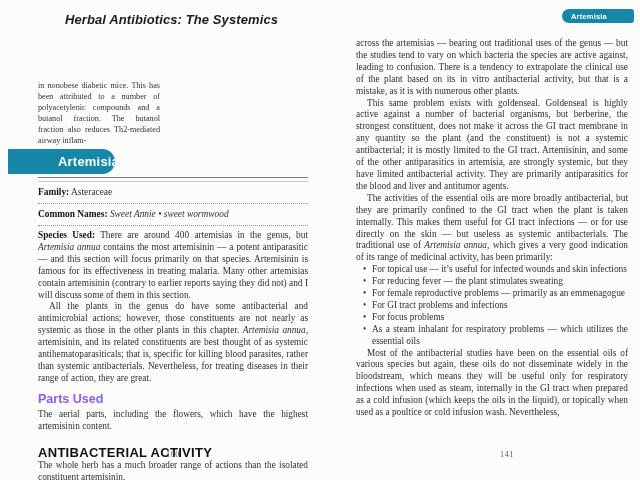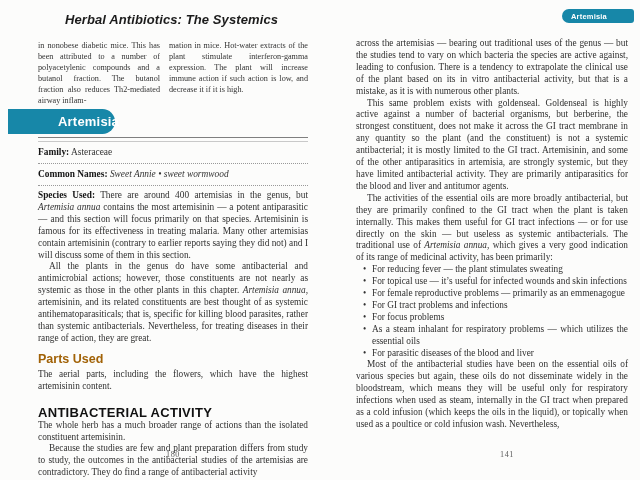--- a/index.html
+++ b/index.html
@@ -23,21 +23,21 @@
     background:#1787a8;border-radius:7px 3px 3px 7px;
     display:flex;align-items:center;
     font-family:"Liberation Sans","DejaVu Sans",sans-serif;
     font-size:7.5px;font-weight:bold;color:#ffffff;
     padding-left:9px;box-sizing:border-box;letter-spacing:.2px;
   }
   
   .left-page{position:absolute;left:38px;top:40px;width:270px;}
   .right-page{position:absolute;left:356px;top:38px;width:272px;}
   
-  .twocol{display:flex;gap:9px;font-size:8.2px;line-height:11px;text-align:justify;color:#333;}
+  .twocol{display:flex;gap:9px;font-size:8.2px;line-height:11px;text-align:justify;color:#333;margin-top:40px;}
   .twocol .c1{width:122px;}
   .twocol .c2{width:139px;}
   
   .chapter-banner{
     margin-top:3px;margin-left:-30px;width:107px;height:25px;
     background:#1787a8;border-radius:0 13px 13px 0;
     display:flex;align-items:center;padding-left:50px;box-sizing:border-box;
     font-family:"Liberation Sans","DejaVu Sans",sans-serif;
     font-size:13px;font-weight:bold;color:#ffffff;letter-spacing:.2px;
   }
@@ -52,21 +52,21 @@
   
   .body-text{margin-top:4px;font-size:9.3px;line-height:11.9px;text-align:justify;color:#303030;}
   .body-text p{margin:0;}
   .body-text p.indent{text-indent:11px;}
   .body-text b{color:#141414;}
   .body-text i{font-style:italic;}
   
   .parts-heading{
     margin-top:7px;
     font-family:"Liberation Sans","DejaVu Sans",sans-serif;
-    font-size:12.5px;font-weight:bold;color:#a16207;line-height:15px;
+    font-size:12.5px;font-weight:bold;color:#8b5cf6;line-height:15px;
   }
   .sub-heading{
     margin-top:15px;
     font-family:"Liberation Sans","DejaVu Sans",sans-serif;
     font-size:13px;font-weight:bold;color:#111;letter-spacing:.3px;line-height:10px;
   }
   .after-heading{margin-top:2px;}
   
   .bullet-list{margin:0;padding:0;list-style:none;font-size:9.3px;line-height:11.9px;color:#303030;text-align:justify;}
   .bullet-list li{position:relative;padding-left:16px;margin:0;}
@@ -83,21 +83,20 @@
 
 <div class="running-head">Herbal Antibiotics: The Systemics</div>
 <div class="header-tab">
   <span>Artemisia</span>
 </div>
 
 <div class="left-page">
 
   <div class="twocol">
     <div class="c1">in nonobese diabetic mice. This has been attributed to a number of polyacetylenic compounds and a butanol fraction. The butanol fraction also reduces Th2-mediated airway inflam-</div>
-    <div class="c2">mation in mice. Hot-water extracts of the plant stimulate interferon-gamma expression. The plant will increase immune action if such action is low, and decrease it if it is high.</div>
   </div>
 
   <div class="chapter-banner">
     <span>Artemisia</span>
   </div>
 
   <div class="double-rule"></div>
 
   <div class="meta-row">
     <b>Family:</b>
@@ -133,26 +132,25 @@
 </div>
 
 <div class="right-page">
   <div class="body-text" style="margin-top:0;">
     <p>across the artemisias — bearing out traditional uses of the genus — but the studies tend to vary on which bacteria the species are active against, leading to confusion. There is a tendency to extrapolate the clinical use of the plant based on its in vitro antibacterial activity, but that is a mistake, as it is with numerous other plants.</p>
     <p class="indent">This same problem exists with goldenseal. Goldenseal is highly active against a number of bacterial organisms, but berberine, the strongest constituent, does not make it across the GI tract membrane in any quantity so the plant (and the constituent) is not a systemic antibacterial; it is mostly limited to the GI tract. Artemisinin, and some of the other antiparasitics in artemisia, are strongly systemic, but they have limited antibacterial activity. They are primarily antiparasitics for the blood and liver and antitumor agents.</p>
     <p class="indent">
       <span>The activities of the essential oils are more broadly antibacterial, but they are primarily confined to the GI tract when the plant is taken internally. This makes them useful for GI tract infections — or for use directly on the skin — but useless as systemic antibacterials. The traditional use of </span><i>Artemisia annua</i><span>, which gives a very good indication of its range of medicinal activity, has been primarily:</span>
     </p>
     <ul class="bullet-list">
+      <li>For topical use — it’s useful for infected wounds and skin infections</li>
       <li>For reducing fever — the plant stimulates sweating</li>
-      <li>For topical use — it’s useful for infected wounds and skin infections</li>
       <li>For female reproductive problems — primarily as an emmenagogue</li>
       <li>For GI tract problems and infections</li>
       <li>For focus problems</li>
       <li>As a steam inhalant for respiratory problems — which utilizes the essential oils</li>
-      <li>For parasitic diseases of the blood and liver</li>
     </ul>
     <p class="indent">Most of the antibacterial studies have been on the essential oils of various species but again, these oils do not disseminate widely in the bloodstream, which means they will be useful only for respiratory infections when used as steam, internally in the GI tract when prepared as a cold infusion (which keeps the oils in the liquid), or topically when used as a poultice or cold infusion wash. Nevertheless,</p>
   </div>
 </div>
 
 <div class="page-number left-num">180</div>
 <div class="page-number right-num">141</div>
 
 </body></html>

